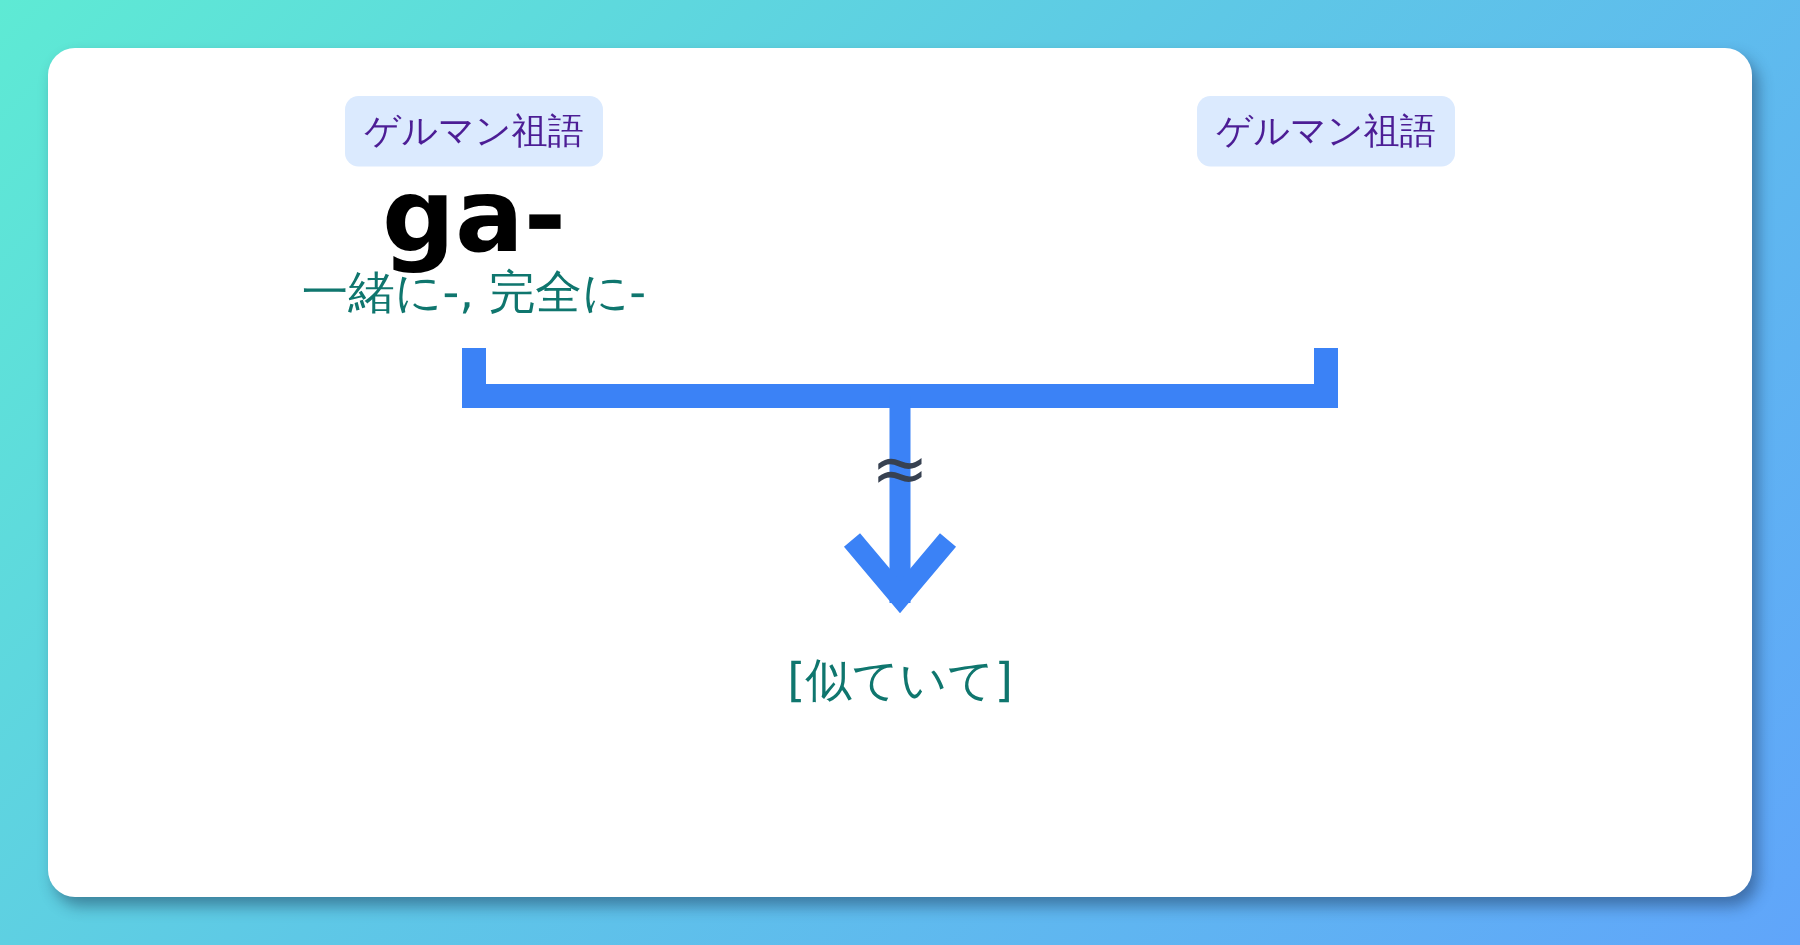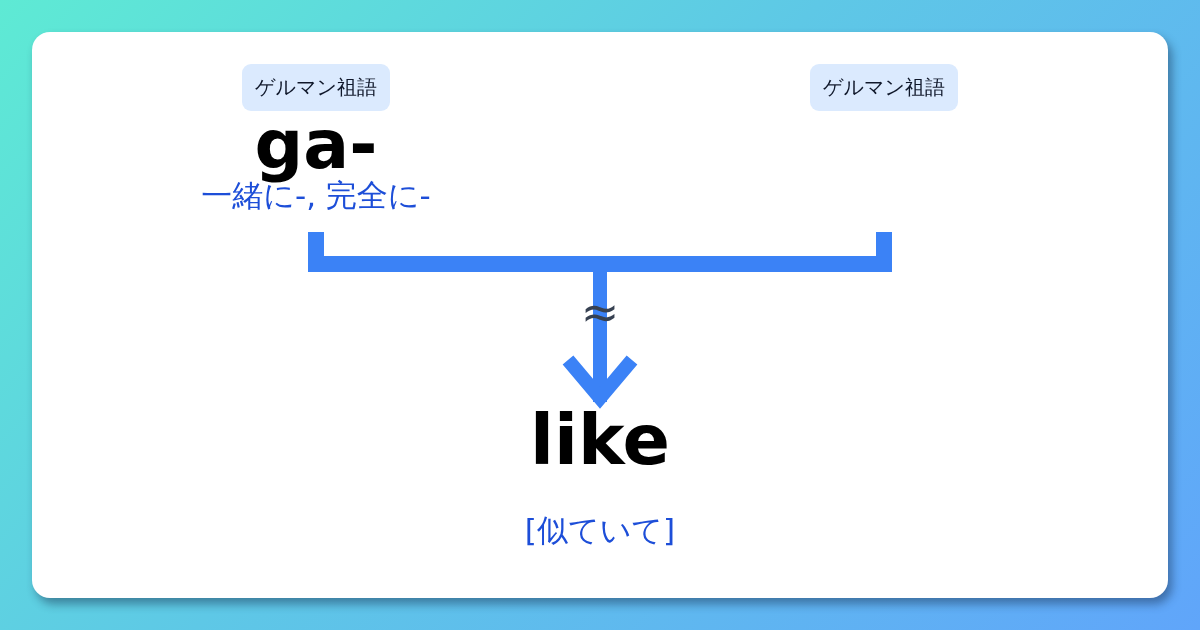--- a/index.html
+++ b/index.html
@@ -30,39 +30,39 @@
       text-align: center;
       color: #000;
     }
     .col-left { left: 36px; top: 64px; }      
     .col-right { left: 604px; top: 64px; }    
     .col-center { left: 320px; top: 402px; }  
 
     .badge {
       display: inline-block;
       background: #dbeafe;
-      color: #0f172a;
+      color: #4c1d95;
       border-radius: 9px;
-      font-size: 20px;
+      font-size: 24px;
       line-height: 47px;
       height: 47px;
       padding: 0 13px;
       box-sizing: border-box;
     }
     .word {
       font-weight: bold;
       font-size: 68px;
       line-height: 62px;
       margin-top: 3px;
       letter-spacing: 0px;
     }
     .gloss {
       font-size: 31px;
       line-height: 38px;
-      color: #1d4ed8;
+      color: #0f766e;
     }
     .col-center .word {
       font-size: 70px;
       line-height: 76px;
       margin-top: 0;
     }
     .col-center .gloss {
       line-height: 40px;
       margin-top: 32px;
     }
@@ -106,15 +106,14 @@
   <div><span class="badge">ゲルマン祖語</span></div>
   <div class="word">ga-</div>
   <div class="gloss">一緒に-, 完全に-</div>
 </div>
 
 <div class="col col-right">
   <div><span class="badge">ゲルマン祖語</span></div>
 </div>
 
 <div class="col col-center">
-  <div class="word">like</div>
   <div class="gloss">[似ていて]</div>
 </div>
 
 </body></html>

